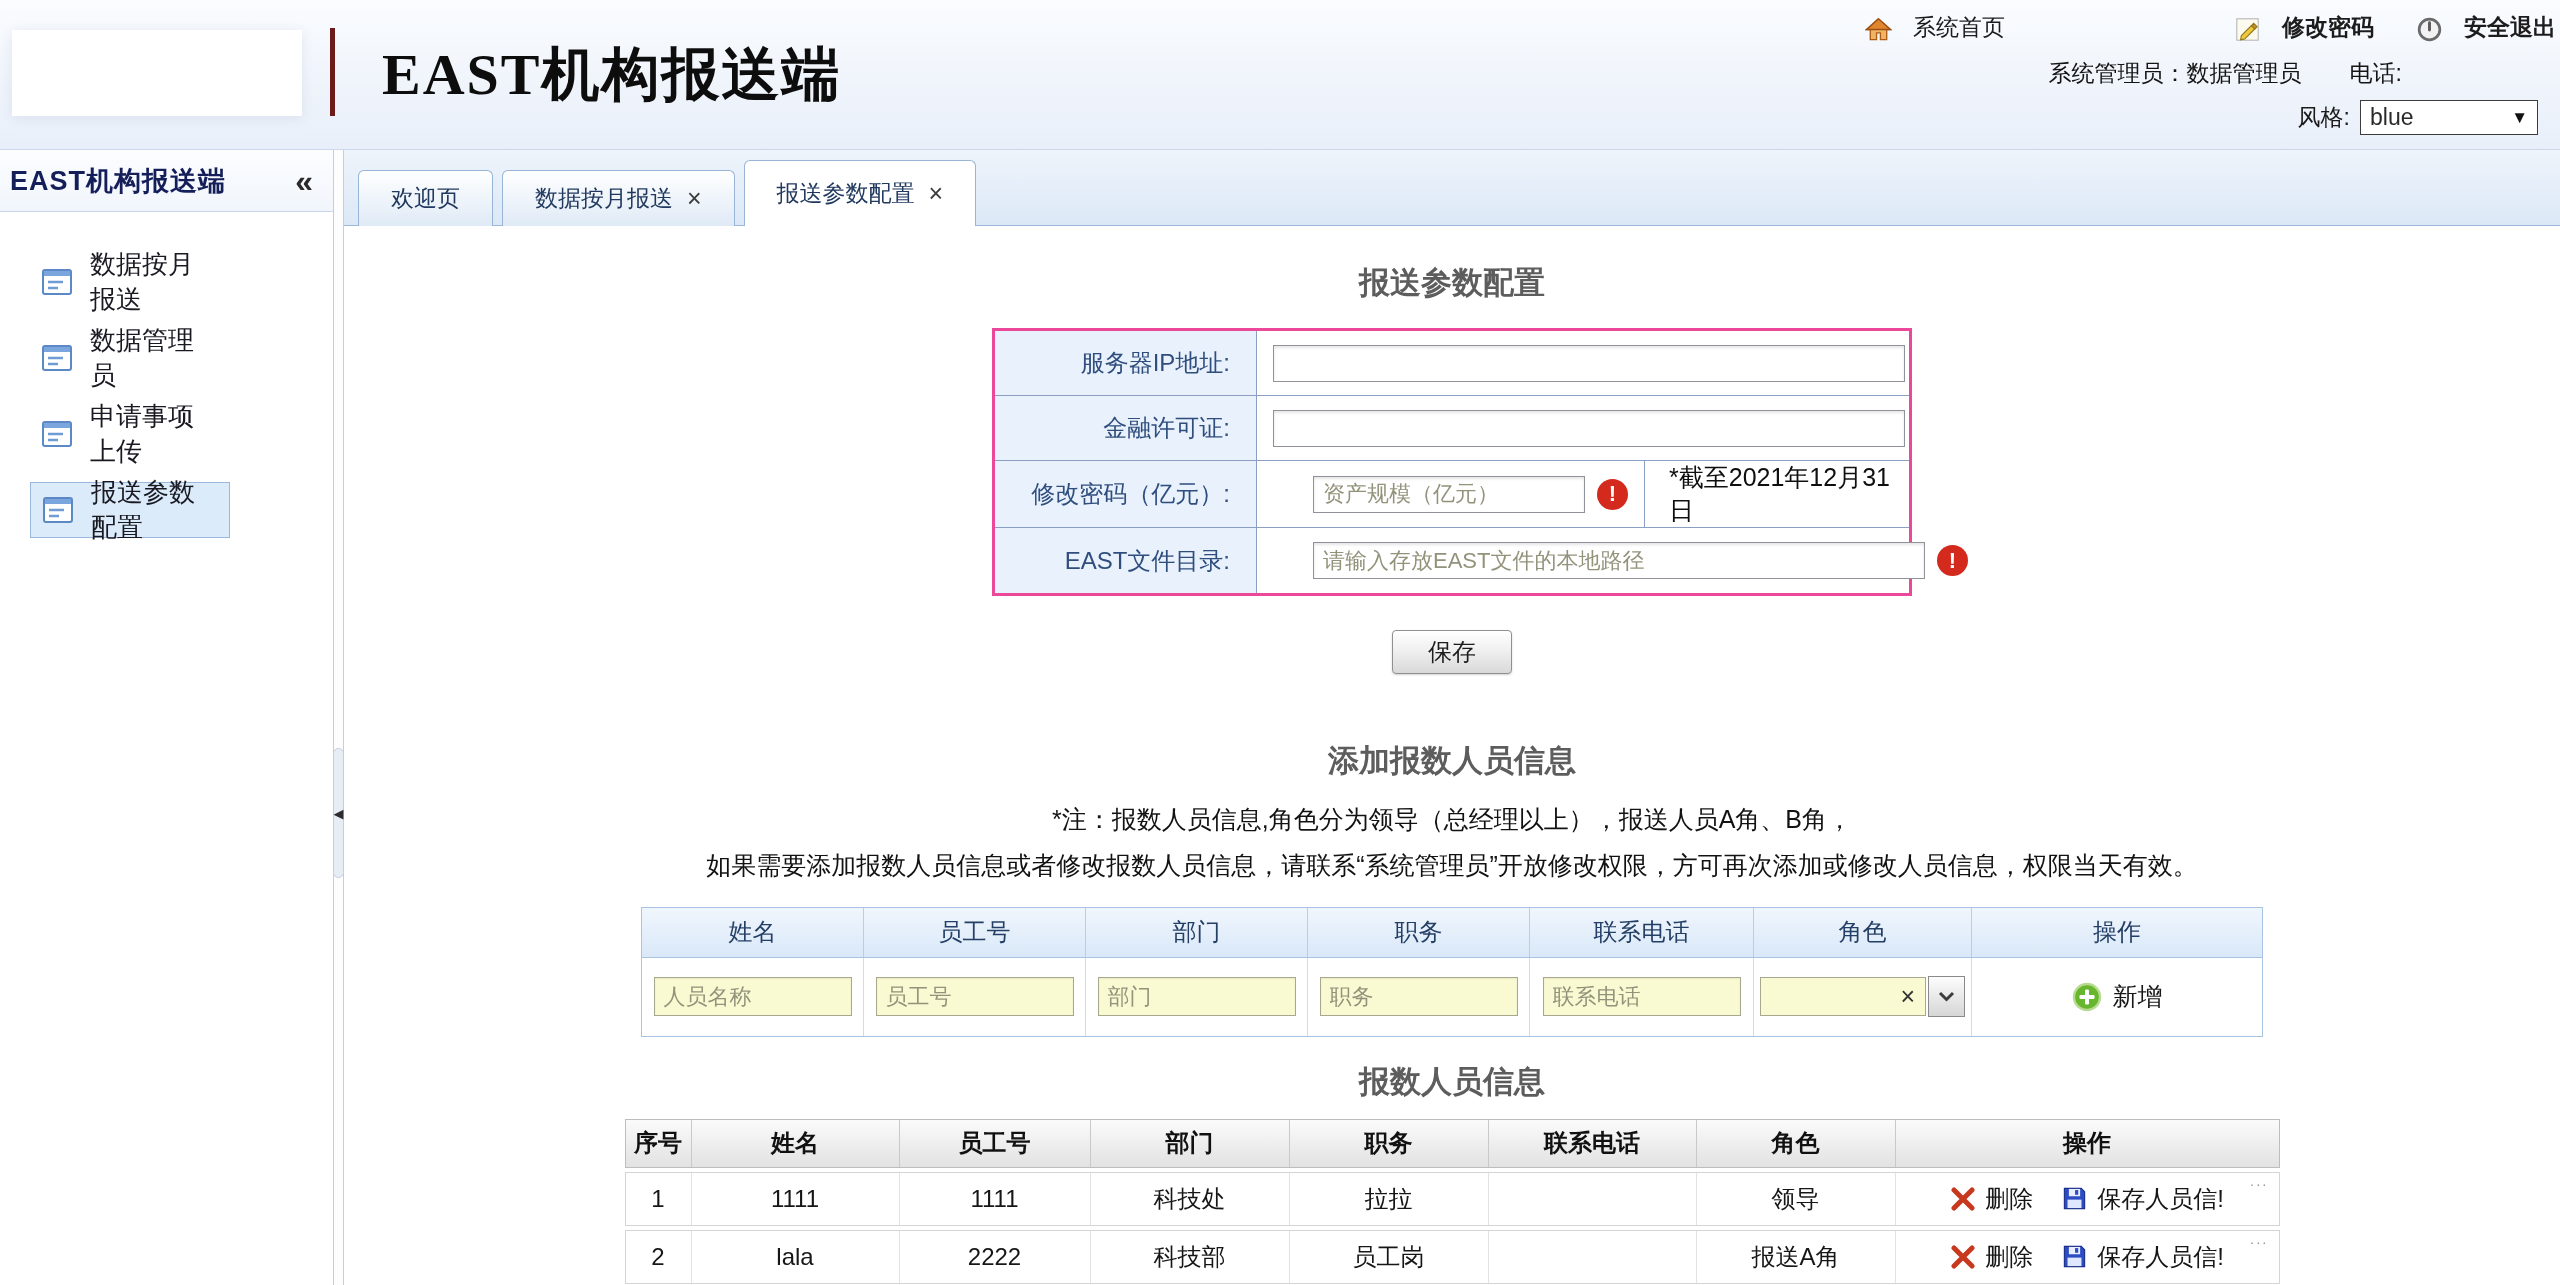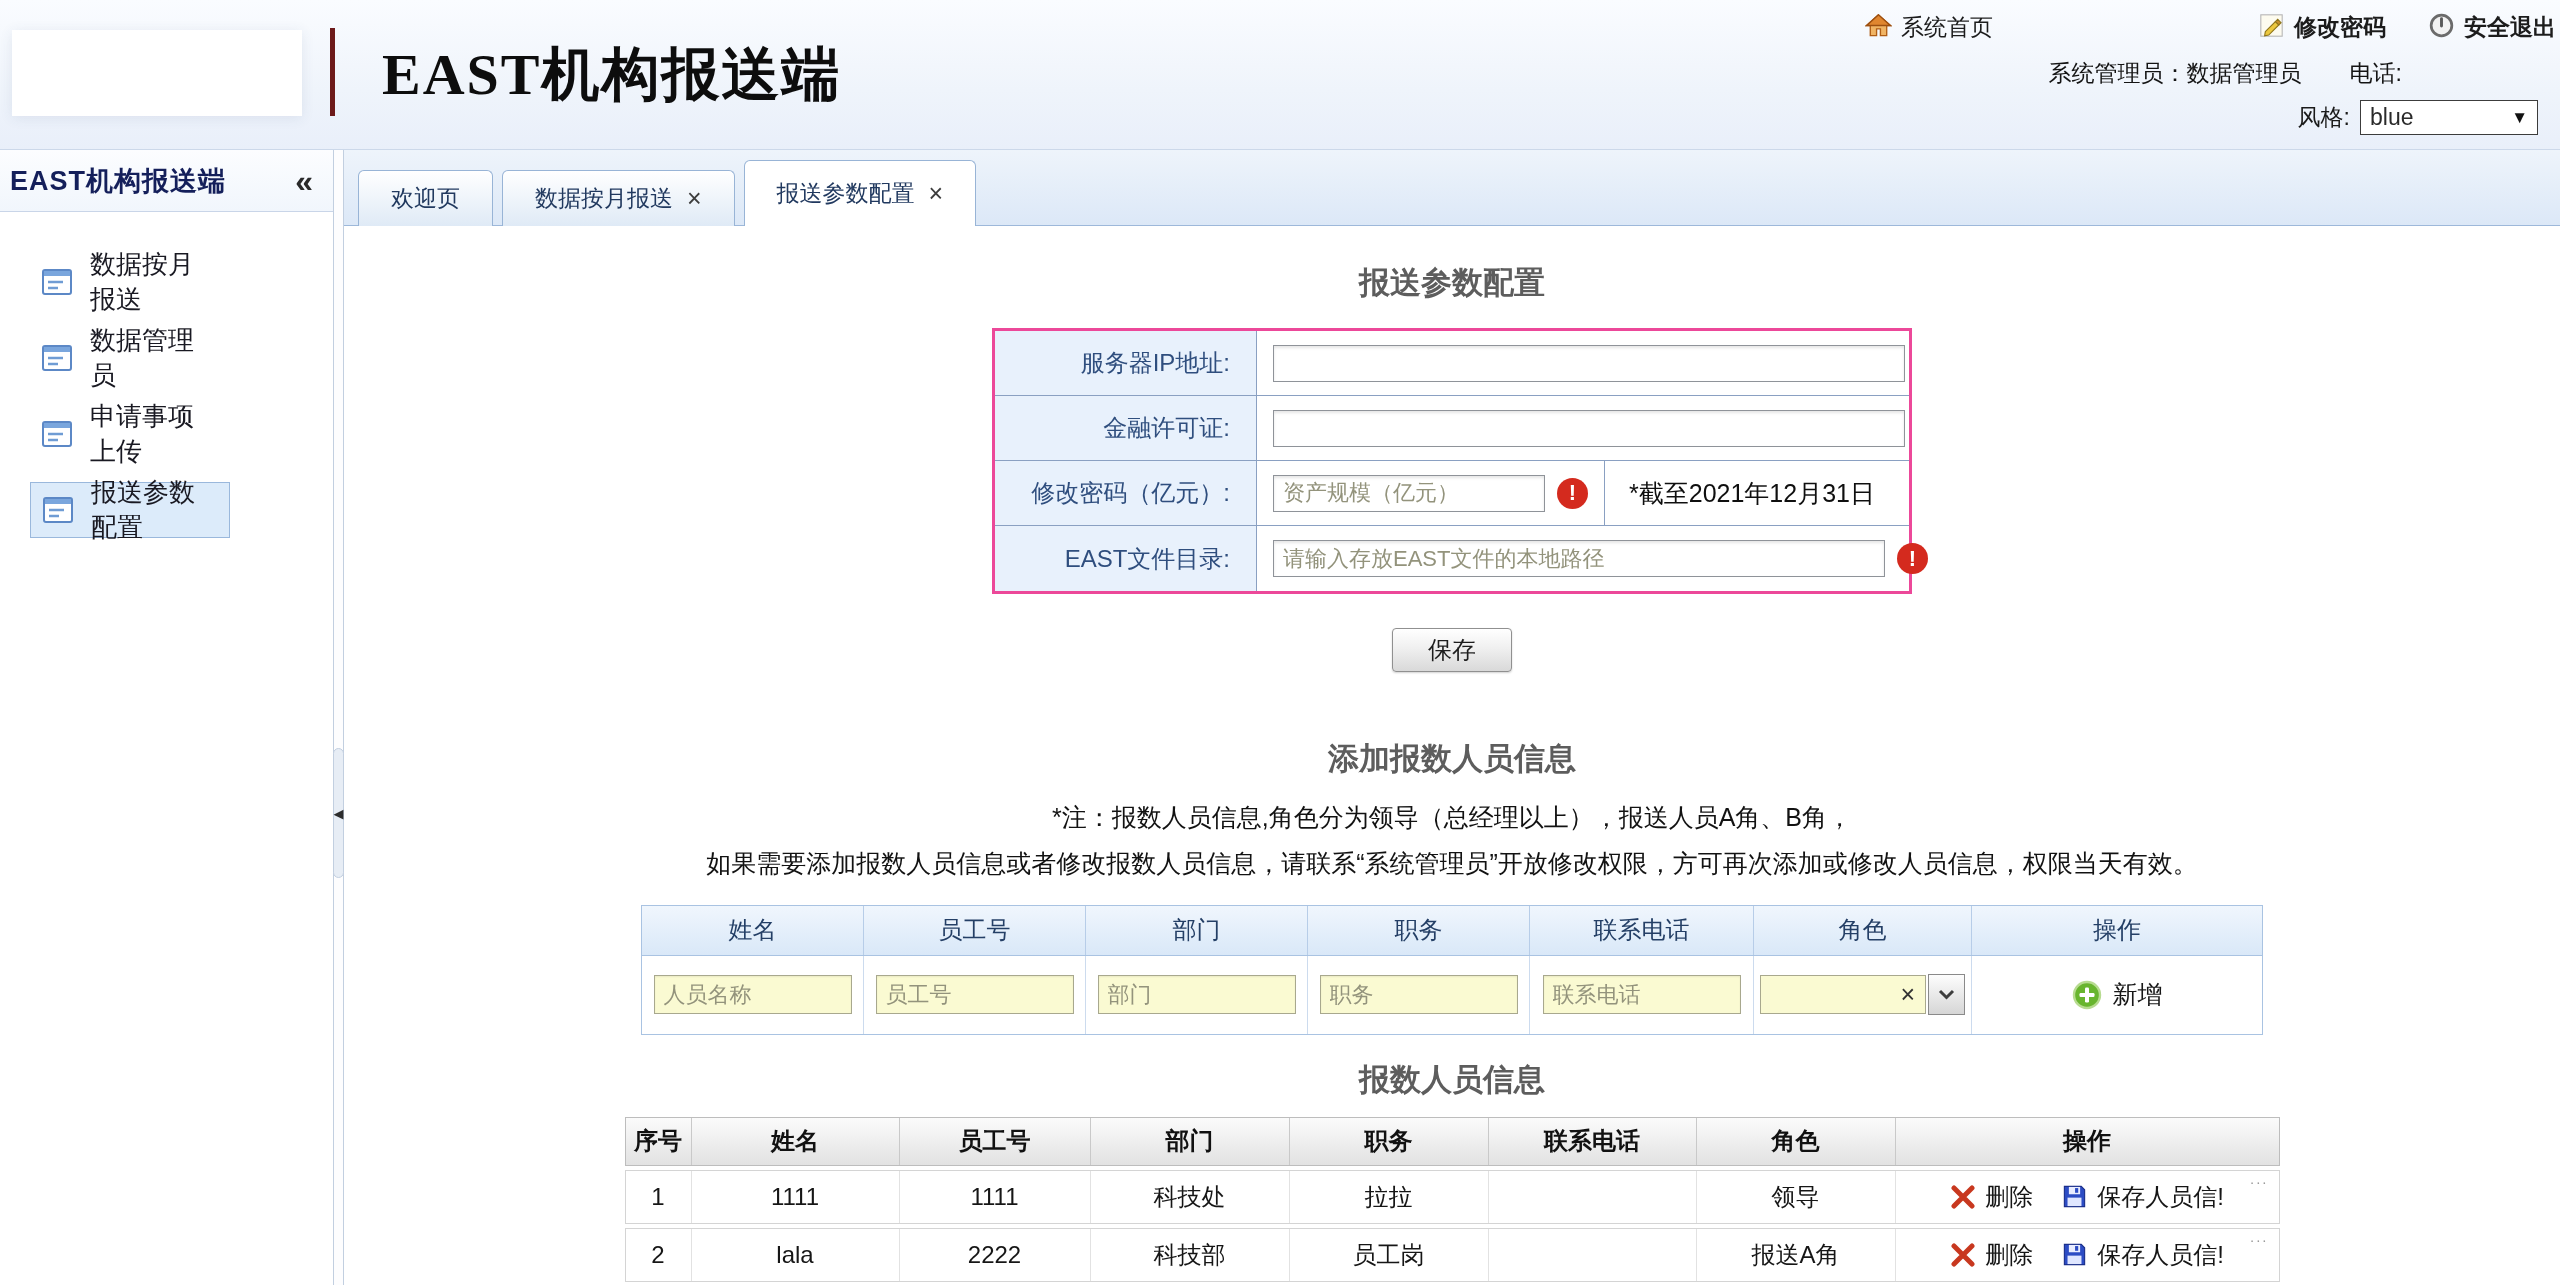--- a/index.html
+++ b/index.html
@@ -11,21 +11,21 @@
   
   .top-header { position:relative; height:150px; flex:0 0 auto;
     background:linear-gradient(180deg,#fafcff 0%,#eff4fb 60%,#e9effa 100%);
     border-bottom:1px solid #ccd8ea; }
   .logo-box { position:absolute; left:12px; top:30px; width:290px; height:86px;
     background:#fff; box-shadow:0 2px 12px rgba(60,80,120,.10); }
   .brand-divider { position:absolute; left:330px; top:28px; width:5px; height:88px; background:#6d1a1a; }
   .brand-title { position:absolute; left:382px; top:36px; font-family:"Liberation Serif", serif;
     font-weight:bold; font-size:58px; color:#0d0d0d; letter-spacing:2px; }
 
-  .hdr-link { display:flex; align-items:flex-start; gap:9px; font-size:23px; color:#1c1c1c; cursor:pointer; }
+  .hdr-link { display:flex; align-items:flex-end; gap:21px; font-size:23px; color:#1c1c1c; cursor:pointer; }
   .nav-home { position:absolute; left:1865px; top:12px; }
   .nav-group { position:absolute; right:4px; top:12px; display:flex; gap:42px;font-weight:bold; }
   .hdr-row2 { position:absolute; right:158px; top:58px; display:flex; gap:48px; font-size:23px; color:#141414; }
   .hdr-row3 { position:absolute; right:22px; top:100px; display:flex; align-items:center; gap:10px; font-size:23px; }
   .style-select { width:178px; height:35px; background:#fff; border:1px solid #3c3c3c;
     display:flex; align-items:center; justify-content:space-between; padding:0 9px; cursor:pointer; }
   .style-value { font-size:23px; color:#2a2a2a; }
   .dd-tri { font-size:17px; color:#111; }
 
   
@@ -81,21 +81,21 @@
   .cfg-cell { flex:1; display:flex; align-items:center; padding:0 16px; gap:12px; }
   .cfg-cell.asset { flex:0 0 345px; border-right:1px solid #8aa0c2; }
   .cfg-note-cell { flex:1; display:flex; align-items:center; padding-left:24px;
     font-size:25px; color:#0f0f0f; }
   input.cfg-text { height:37px; border:1px solid #8f9399; background:#fff;
     box-shadow:inset 0 2px 3px rgba(0,0,0,.10); font-size:22px; padding:0 9px;
     font-family:"Liberation Sans", sans-serif; }
   .w-wide { width:632px; }
   .w-asset { width:272px; }
   .w-east { width:612px; }
-  .invalid { background:#fafad2; border:1px solid #a6a687; }
+  .invalid { background:#fafad2; border:1px solid #a6a687;margin-left:40px; }
   input::placeholder { color:#93937c; opacity:1; }
   .err-badge { width:31px; height:31px; border-radius:50%; background:#d42a1e; color:#fff;
     font-weight:bold; font-size:22px; display:flex; align-items:center; justify-content:center;
     flex:0 0 auto; }
 
   .save-btn { display:block; margin:34px auto 12px; width:120px; height:44px;
     border:1px solid #909090; border-radius:4px;
     background:linear-gradient(#ffffff,#f0f0f0 45%,#d9d9d9);
     font-size:24px; color:#1e1e1e; font-family:Liberation Sans, sans-serif;
     box-shadow:0 1px 2px rgba(0,0,0,.18); cursor:pointer; }

